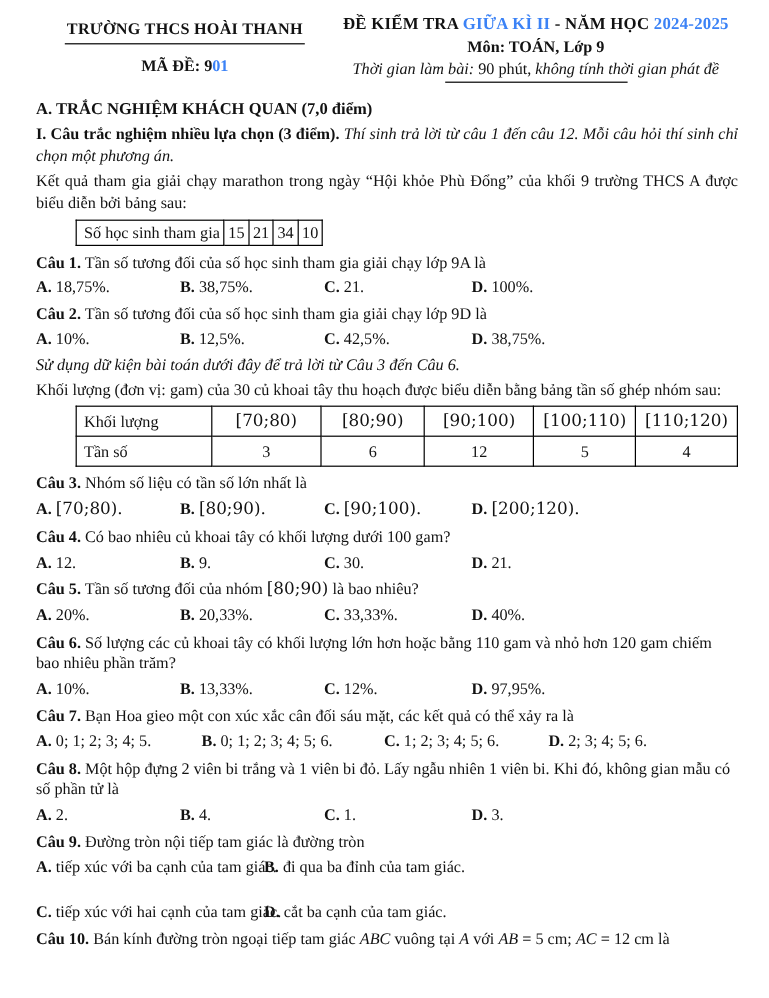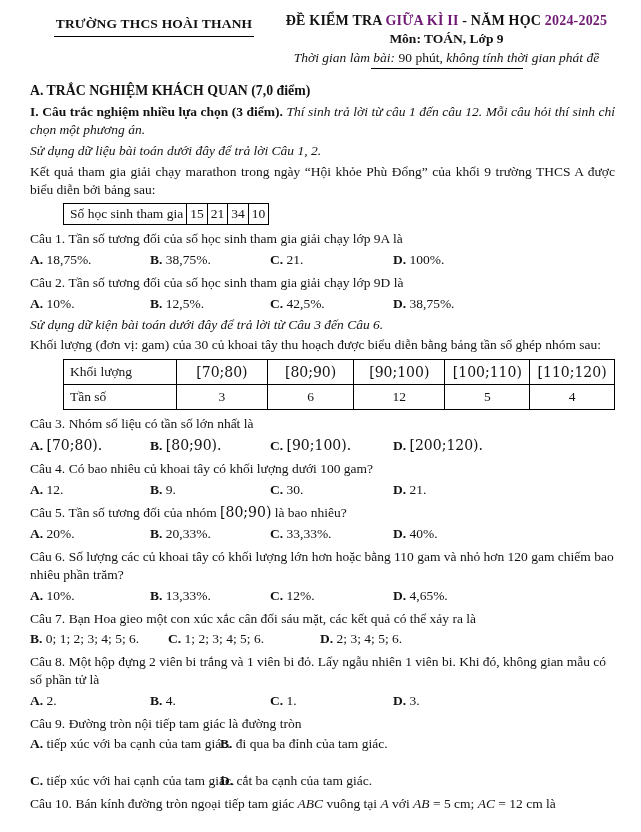--- a/index.html
+++ b/index.html
@@ -9,21 +9,21 @@
     font-size:13.5px;line-height:1.32;color:#121212;
     -webkit-font-smoothing:antialiased;
   }
   .page{padding:12px 26px 0 30px;}
 
   
   .hdr{display:flex;}
   .hdr-left{width:248px;text-align:center;padding-top:3px;flex-shrink:0;}
   .school{font-weight:bold;display:inline-block;border-bottom:1.2px solid #000;padding:0 2px 3px 2px;letter-spacing:.2px;}
   .made{font-weight:bold;margin-top:9px;}
-  .red{color:#701a75;}
+  .red{color:#3b82f6;}
   .hdr-right{flex:1;text-align:center;}
   .exam-title{font-weight:bold;font-size:14px;letter-spacing:.2px;}
   .subject{font-weight:bold;margin-top:0px;}
   .time{margin-top:1px;}
   .it{font-style:italic;}
   .time-rule{width:152px;border-bottom:1.3px solid #000;margin:0 auto;height:1px;}
 
   
   .sec-heading{font-weight:bold;margin-top:13px;font-size:13.8px;}
   .para{text-align:justify;margin-top:3px;}
@@ -33,54 +33,56 @@
   table{border-collapse:collapse;margin:5px 0 4px 33px;table-layout:fixed;}
   td{border:1.1px solid #000;text-align:center;padding:1px 3px;height:18px;overflow:hidden;}
   td.lbl{text-align:left;padding-left:6px;}
   .t2 td{height:22px;}
 
   
   .math{font-family:"DejaVu Serif", serif;font-size:14px;}
 
   
   .q{margin-top:5px;}
-  .qlabel{font-weight:normal;}
+  .qlabel{font-weight:bold;}
   .qtext{text-align:justify;}
   .opts{display:grid;grid-template-columns:120px 120px 123px auto;margin-top:3px;}
   .opts7{grid-template-columns:138px 152px 137px auto;}
   .opts2{grid-template-columns:190px auto;row-gap:19px;width:470px;}
   .letter{font-weight:bold;}
   .opt{white-space:nowrap;}
 </style>
 </head>
 <body>
 
 <div class="page">
 
   <div class="hdr">
     <div class="hdr-left">
       <span class="school">TRƯỜNG THCS HOÀI THANH</span>
+      <div class="made">
+        <span>MÃ ĐỀ: 9</span><span class="red">01</span>
+      </div>
     </div>
     <div class="hdr-right">
       <div class="exam-title">
         <span>ĐỀ KIỂM TRA </span><span class="red">GIỮA KÌ II</span><span> - NĂM HỌC </span><span class="red">2024-2025</span>
       </div>
       <div class="subject">Môn: TOÁN, Lớp 9</div>
       <div class="time"><span class="it">Thời gian làm bài: </span><span>90 phút, </span><span class="it">không tính thời gian phát đề</span></div>
       <div class="time-rule"></div>
     </div>
   </div>
 
   <div class="sec-heading">A. TRẮC NGHIỆM KHÁCH QUAN (7,0 điểm)</div>
 
   <div class="para">
     <span class="b">I. Câu trắc nghiệm nhiều lựa chọn (3 điểm).</span><span class="it"> Thí sinh trả lời từ câu 1 đến câu 12. Mỗi câu hỏi thí sinh chỉ chọn một phương án.</span>
   </div>
 
-  <div class="para it">Sử dụng dữ liệu bài toán dưới đây để trả lời Câu 1, 2.</div>
   <div class="para">Kết quả tham gia giải chạy marathon trong ngày “Hội khỏe Phù Đổng” của khối 9 trường THCS A được biểu diễn bởi bảng sau:</div>
 
   <table class="t1">
     <tbody>
       <tr>
         <td class="lbl">Số học sinh tham gia</td>
         <td>15</td>
         <td>21</td>
         <td>34</td>
         <td>10</td>
@@ -167,28 +169,29 @@
     </div>
   </div>
 
   <div class="q">
     <span class="qlabel">Câu 6.</span>
     <span class="qtext">Số lượng các củ khoai tây có khối lượng lớn hơn hoặc bằng 110 gam và nhỏ hơn 120 gam chiếm bao nhiêu phần trăm?</span>
     <div class="opts">
       <span class="opt"><span class="letter">A.</span> <span>10%.</span></span>
       <span class="opt"><span class="letter">B.</span> <span>13,33%.</span></span>
       <span class="opt"><span class="letter">C.</span> <span>12%.</span></span>
-      <span class="opt"><span class="letter">D.</span> <span>4,65%.</span></span>
+      <span class="opt"><span class="letter">D.</span> <span>97,95%.</span></span>
     </div>
   </div>
 
   <div class="q">
     <span class="qlabel">Câu 7.</span>
     <span class="qtext">Bạn Hoa gieo một con xúc xắc cân đối sáu mặt, các kết quả có thể xảy ra là</span>
     <div class="opts opts7">
+      <span class="opt"><span class="letter">A.</span> <span>0; 1; 2; 3; 4; 5.</span></span>
       <span class="opt"><span class="letter">B.</span> <span>0; 1; 2; 3; 4; 5; 6.</span></span>
       <span class="opt"><span class="letter">C.</span> <span>1; 2; 3; 4; 5; 6.</span></span>
       <span class="opt"><span class="letter">D.</span> <span>2; 3; 4; 5; 6.</span></span>
     </div>
   </div>
 
   <div class="q">
     <span class="qlabel">Câu 8.</span>
     <span class="qtext">Một hộp đựng 2 viên bi trắng và 1 viên bi đỏ. Lấy ngẫu nhiên 1 viên bi. Khi đó, không gian mẫu có số phần tử là</span>
     <div class="opts">

